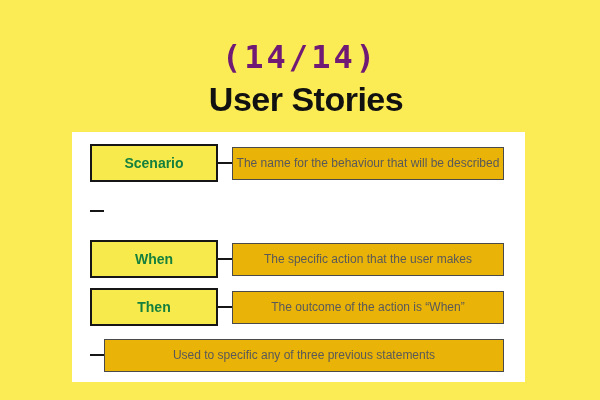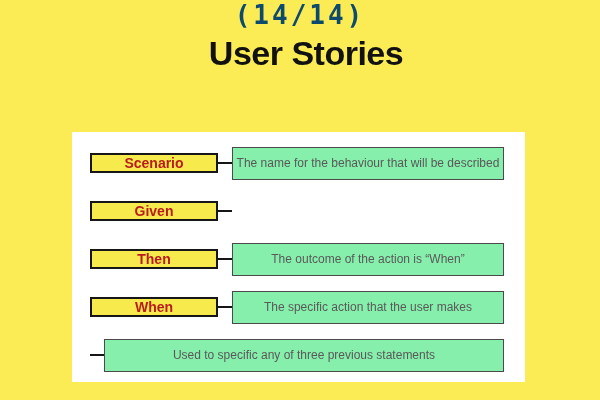--- a/index.html
+++ b/index.html
@@ -4,26 +4,27 @@
 <style>
   html, body { margin: 0; padding: 0; }
   body {
     width: 600px; height: 400px;
     background: #FBEC55;
     font-family: "Liberation Sans", sans-serif;
     position: relative;
     overflow: hidden;
   }
   .counter {
+    margin-top: 38px;
     text-align: center;
     font-family: "DejaVu Sans Mono", monospace;
     font-weight: bold;
-    font-size: 26px;
+    font-size: 32px;
     letter-spacing: 3px;
-    color: #0c4a6e;
+    color: #701a75;
   }
   .title {
     margin: 4px 0 0 12px;
     text-align: center;
     font-size: 34px;
     font-weight: bold;
     letter-spacing: -0.5px;
     color: #111111;
   }
   .panel {
@@ -37,39 +38,39 @@
     justify-content: space-between;
     padding: 12px 21px 8px 18px;
   }
   .row {
     display: flex;
     align-items: center;
     height: 38px;
   }
   .label-box {
     box-sizing: border-box;
-    width: 128px; height: 20px;
+    width: 128px; height: 38px;
     background: #F7EA4D;
     border: 2px solid #161616;
     display: flex;
     align-items: center;
     justify-content: center;
     font-size: 14px;
     font-weight: bold;
-    color: #b91c1c;
+    color: #15803d;
   }
   .connector {
     width: 14px; height: 2px;
     background: #161616;
   }
   .desc-box {
     box-sizing: border-box;
     flex: 1;
     height: 33px;
-    background: #86efac;
+    background: #eab308;
     border: 1.5px solid #4A4A4A;
     display: flex;
     align-items: center;
     justify-content: center;
     font-size: 12px;
     color: #595959;
     text-align: center;
   }
 </style>
 </head>
@@ -79,34 +80,33 @@
   <div class="counter">(14/14)</div>
   <h1 class="title">User Stories</h1>
   <div class="panel">
   <div class="row">
     <div class="label-box">Scenario</div>
     <div class="connector"></div>
     <div class="desc-box">The name for the behaviour that will be described</div>
   </div>
 
   <div class="row">
-    <div class="label-box">Given</div>
     <div class="connector"></div>
+  </div>
+
+  <div class="row">
+    <div class="label-box">When</div>
+    <div class="connector"></div>
+    <div class="desc-box">The specific action that the user makes</div>
   </div>
 
   <div class="row">
     <div class="label-box">Then</div>
     <div class="connector"></div>
     <div class="desc-box">The outcome of the action is “When”</div>
-  </div>
-
-  <div class="row">
-    <div class="label-box">When</div>
-    <div class="connector"></div>
-    <div class="desc-box">The specific action that the user makes</div>
   </div>
 
   <div class="row">
     <div class="connector"></div>
     <div class="desc-box">Used to specific any of three previous statements</div>
   </div>
 </div>
 </div>
 
 </body></html>

